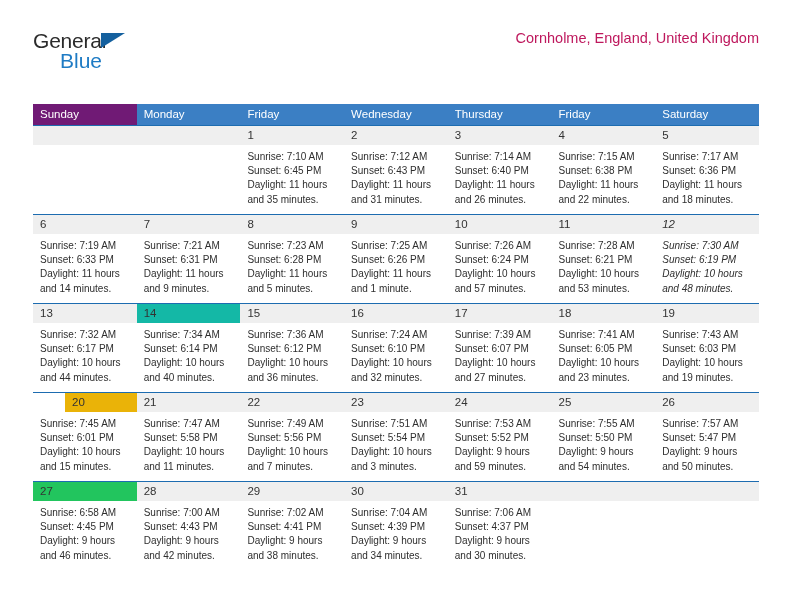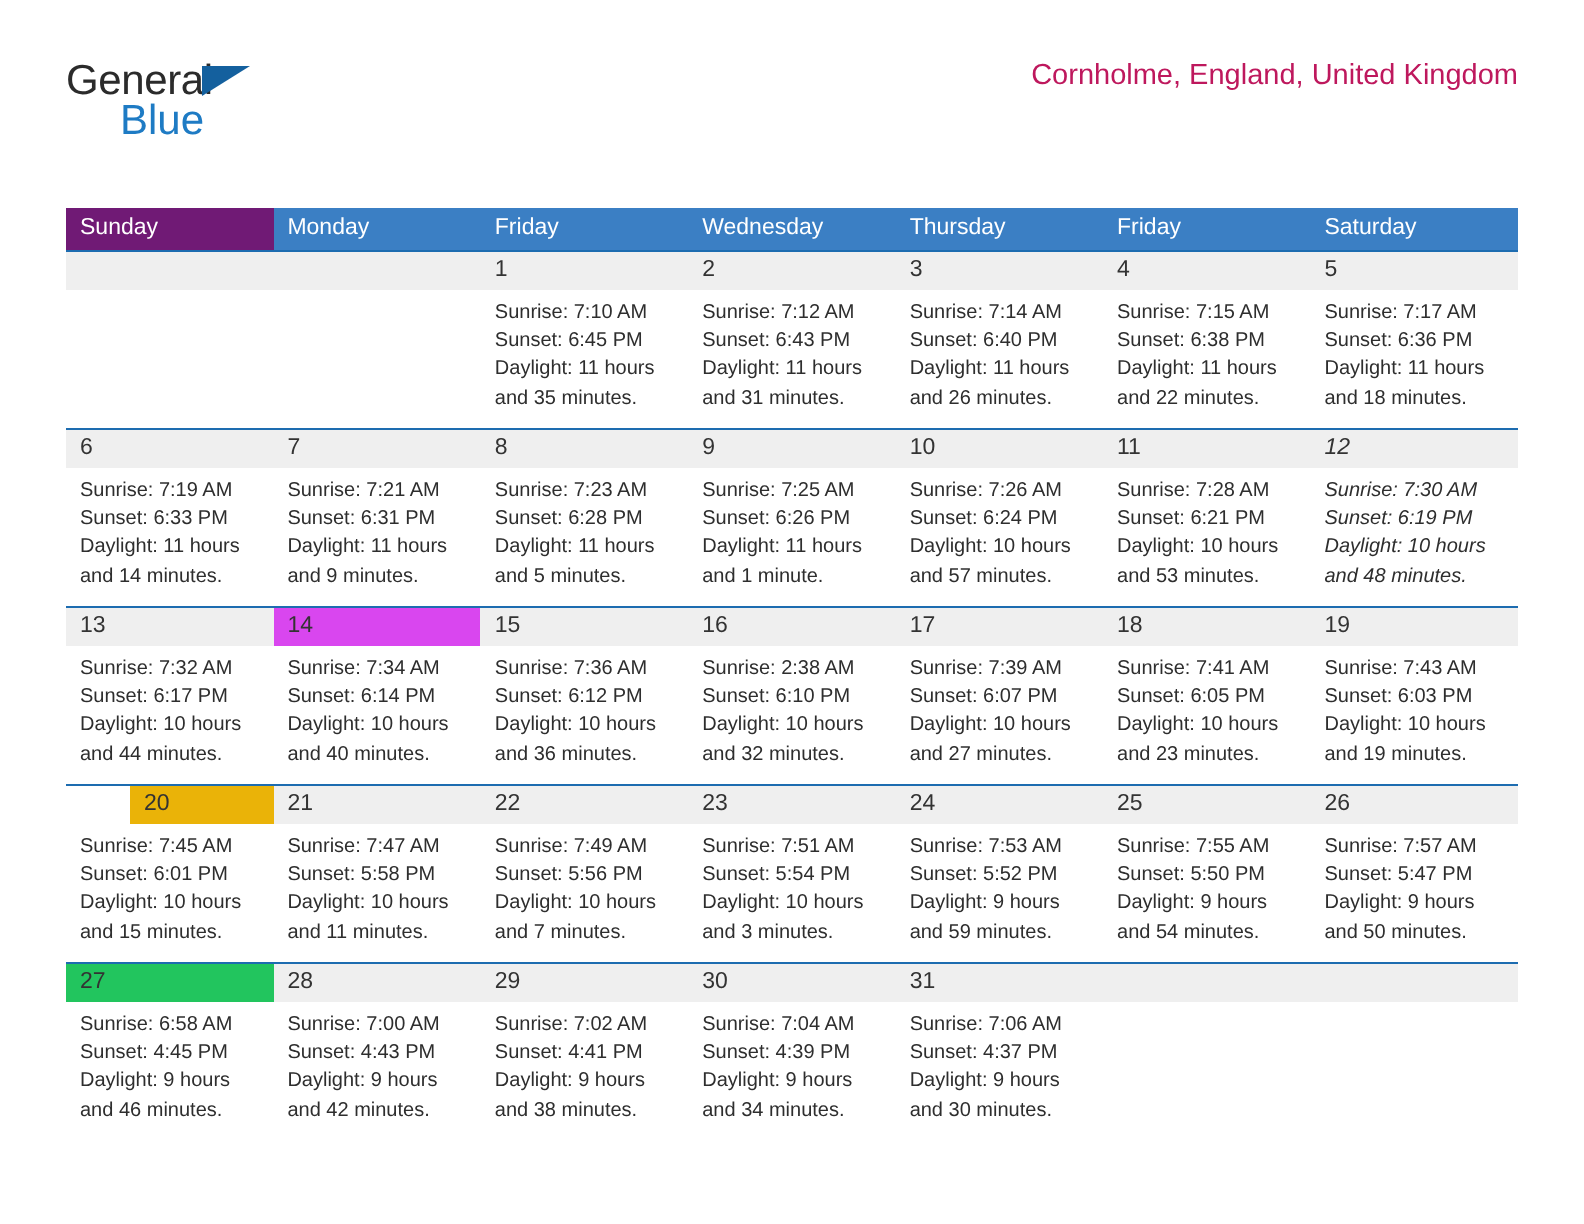--- a/index.html
+++ b/index.html
@@ -271,39 +271,39 @@
         <tr>
           <td style="border-top-color: rgb(29, 108, 176);">
             <div class="daynum" style="background: rgb(239, 239, 239);">13</div>
             <div class="cellbody">
               <div>Sunrise: 7:32 AM</div>
               <div>Sunset: 6:17 PM</div>
               <div class="wrap2">Daylight: 10 hours and 44 minutes.</div>
             </div>
           </td>
           <td style="border-top-color: rgb(29, 108, 176);">
-            <div class="daynum" style="background: #d946ef;">14</div>
+            <div class="daynum" style="background: #14b8a6;">14</div>
             <div class="cellbody">
               <div>Sunrise: 7:34 AM</div>
               <div>Sunset: 6:14 PM</div>
               <div class="wrap2">Daylight: 10 hours and 40 minutes.</div>
             </div>
           </td>
           <td style="border-top-color: rgb(29, 108, 176);">
             <div class="daynum" style="background: rgb(239, 239, 239);">15</div>
             <div class="cellbody">
               <div>Sunrise: 7:36 AM</div>
               <div>Sunset: 6:12 PM</div>
               <div class="wrap2">Daylight: 10 hours and 36 minutes.</div>
             </div>
           </td>
           <td style="border-top-color: rgb(29, 108, 176);">
             <div class="daynum" style="background: rgb(239, 239, 239);">16</div>
             <div class="cellbody">
-              <div>Sunrise: 2:38 AM</div>
+              <div>Sunrise: 7:24 AM</div>
               <div>Sunset: 6:10 PM</div>
               <div class="wrap2">Daylight: 10 hours and 32 minutes.</div>
             </div>
           </td>
           <td style="border-top-color: rgb(29, 108, 176);">
             <div class="daynum" style="background: rgb(239, 239, 239);">17</div>
             <div class="cellbody">
               <div>Sunrise: 7:39 AM</div>
               <div>Sunset: 6:07 PM</div>
               <div class="wrap2">Daylight: 10 hours and 27 minutes.</div>

